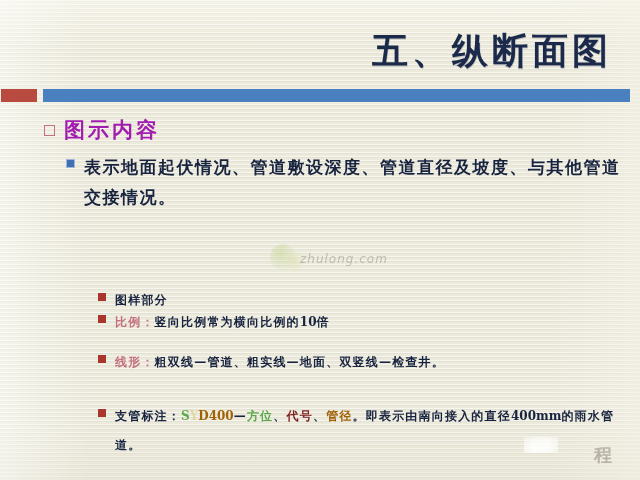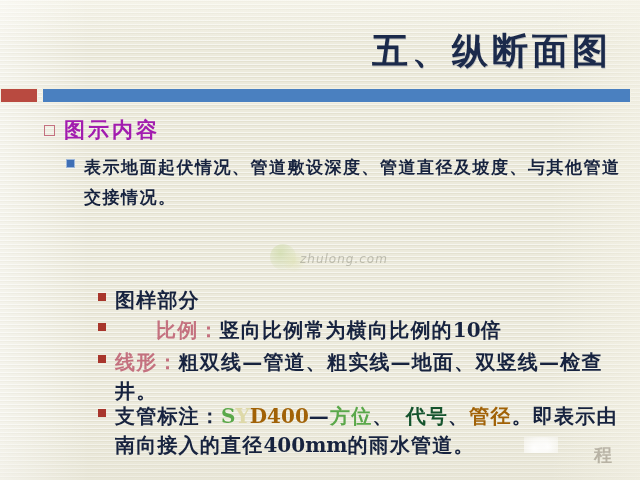--- a/index.html
+++ b/index.html
@@ -155,35 +155,35 @@
   #l2-row-2 { left: 66px; top: 104px; width: 560px; }
   .l2-text {
     font-size: 17px;
     line-height: 30px;
     letter-spacing: 1.5px;
     color: #17233f;
   }
 
   
   #l3-row-1 { left: 98px; top: 178px; width: 520px; }
-  #l3-row-2 { left: 98px; top: 208px; width: 520px; gap: 41px; }
+  #l3-row-2 { left: 98px; top: 200px; width: 520px; }
   #l3-row-3 { left: 98px; top: 240px; width: 520px; }
   #l3-row-4 { left: 98px; top: 294px; width: 520px; }
 
   .l3-text {
-    font-size: 20px;
+    font-size: 12px;
     line-height: 29px;
     letter-spacing: 1.2px;
     color: #17233f;
   }
   .pink { color: #c4717f; }
   .green { color: #5aa84a; }
   .cream { color: #ded9a8; }
   .gold  { color: #a16207; }
-  .blue  { color: #14532d; margin-left: 12px; }
+  .blue  { color: #7f1d1d; }
   .navy  { color: #17233f; }
   .latin {
     font-family: "DejaVu Serif", "Liberation Serif", serif;
     letter-spacing: 0px;
   }
 
   
   #zhulong-watermark {
     position: absolute;
     left: 300px;

